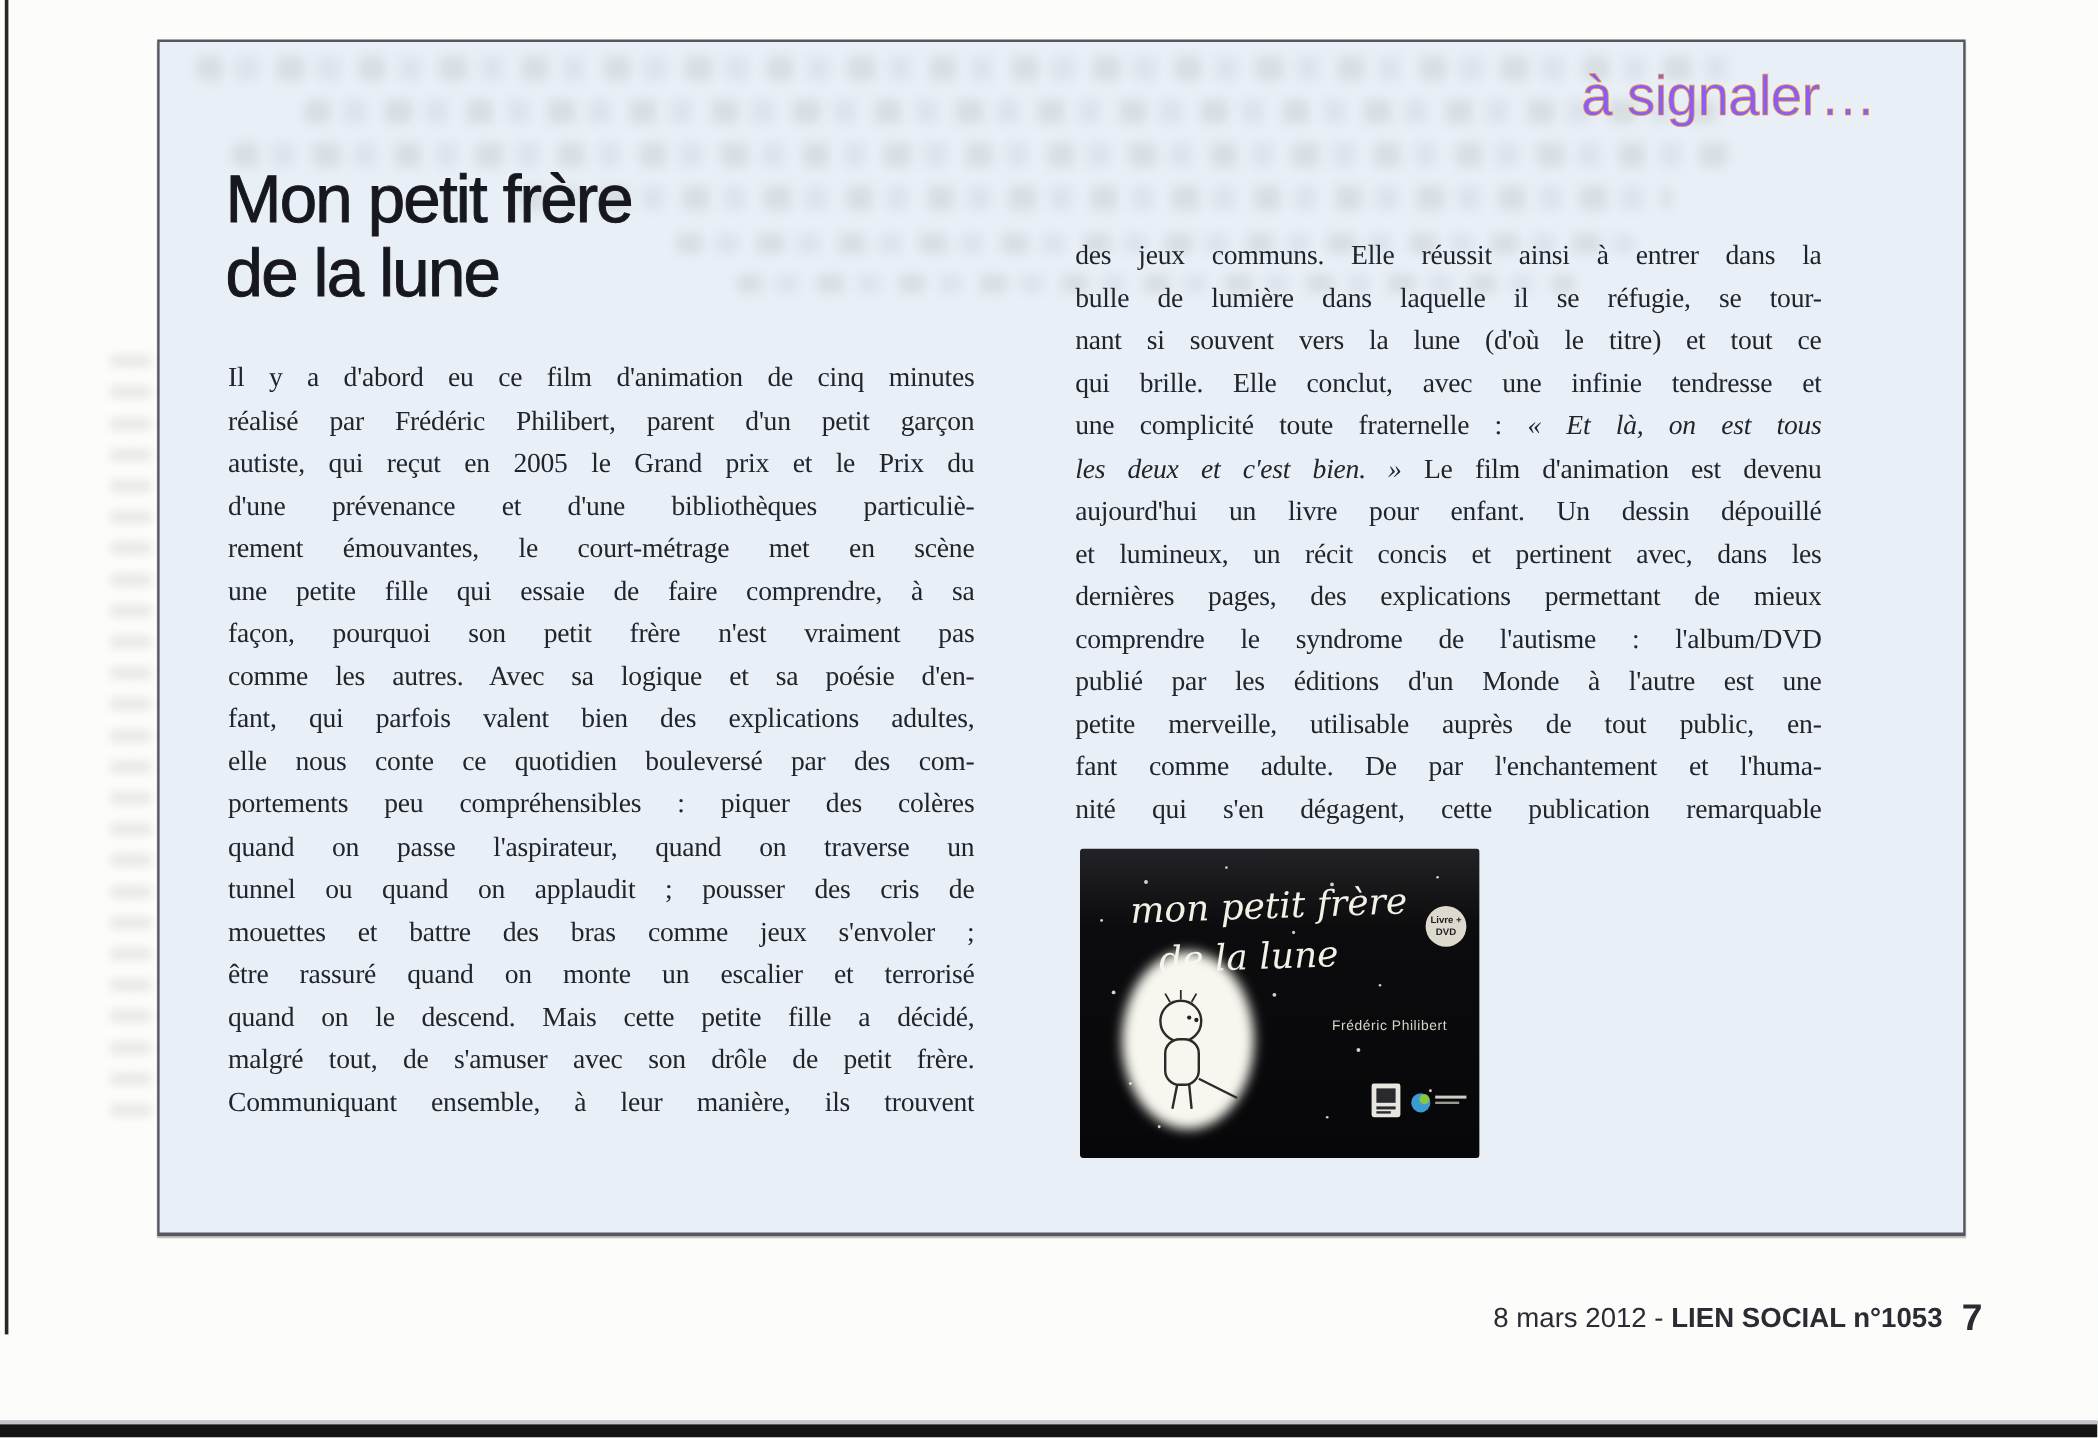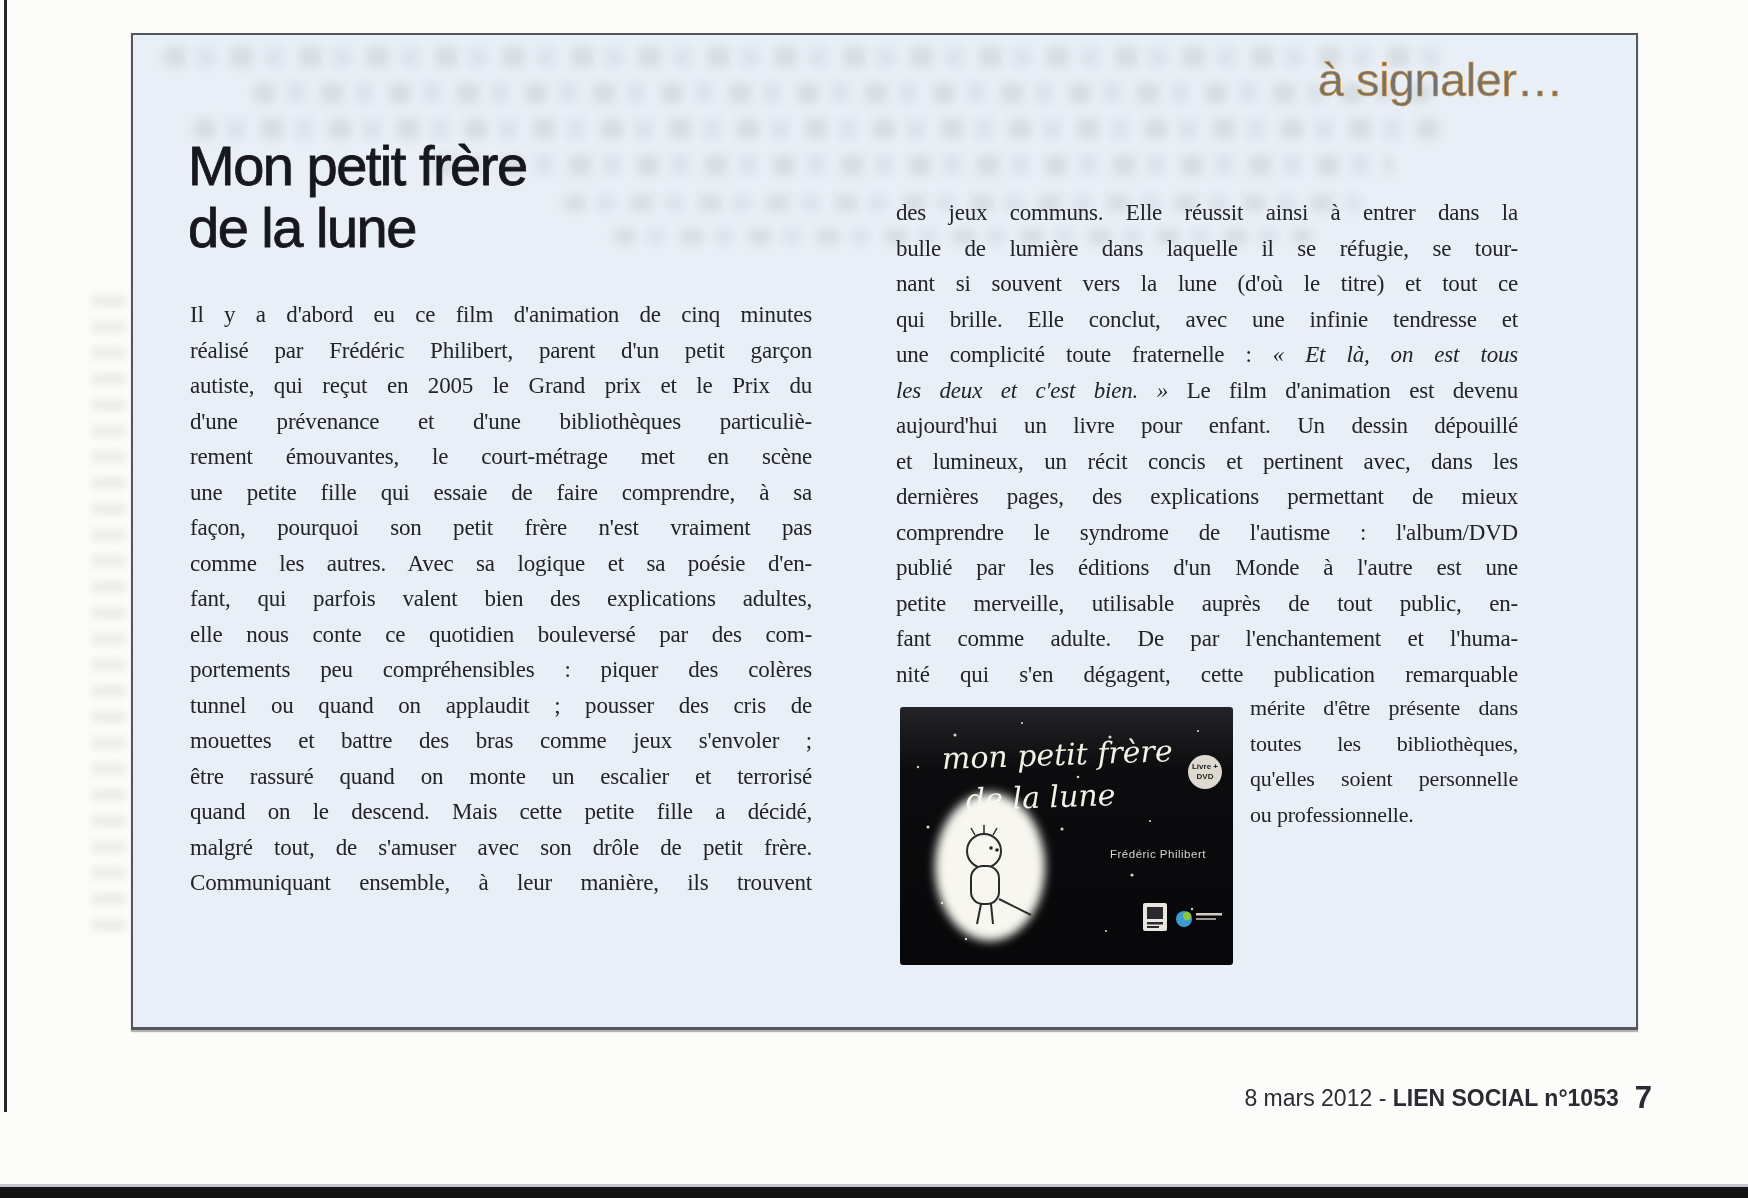--- a/index.html
+++ b/index.html
@@ -37,21 +37,21 @@
   .bleed-margin{
     position:absolute;left:92px;top:290px;width:34px;height:640px;
     background:repeating-linear-gradient(0deg,
       rgba(118,128,122,.28) 0 10px, rgba(118,128,122,0) 10px 26px);
     filter:blur(4px);opacity:.55;
   }
   .signaler{
     position:absolute;top:17px;right:73px;
     font-family:"Liberation Sans", sans-serif;
     font-size:47px;font-weight:500;letter-spacing:-.5px;
-    color:#737373;-webkit-text-stroke:.6px #ed9c31;
+    color:#8b5cf6;-webkit-text-stroke:.6px #ed9c31;
   }
   .headline{
     position:absolute;left:55px;top:100px;
     font-family:"Liberation Sans", sans-serif;
     font-size:56px;line-height:62px;font-weight:500;
     letter-spacing:-1.5px;color:#17171f;
     -webkit-text-stroke:.8px #17171f;
   }
   .headline span{display:block;}
   .body-col{
@@ -115,20 +115,21 @@
         <div class="tline">réalisé par Frédéric Philibert, parent d'un petit garçon</div>
         <div class="tline">autiste, qui reçut en 2005 le Grand prix et le Prix du</div>
         <div class="tline">d'une prévenance et d'une bibliothèques particuliè-</div>
         <div class="tline">rement émouvantes, le court-métrage met en scène</div>
         <div class="tline">une petite fille qui essaie de faire comprendre, à sa</div>
         <div class="tline">façon, pourquoi son petit frère n'est vraiment pas</div>
         <div class="tline">comme les autres. Avec sa logique et sa poésie d'en-</div>
         <div class="tline">fant, qui parfois valent bien des explications adultes,</div>
         <div class="tline">elle nous conte ce quotidien bouleversé par des com-</div>
         <div class="tline">portements peu compréhensibles : piquer des colères</div>
+        <div class="tline">quand on passe l'aspirateur, quand on traverse un</div>
         <div class="tline">tunnel ou quand on applaudit ; pousser des cris de</div>
         <div class="tline">mouettes et battre des bras comme jeux s'envoler ;</div>
         <div class="tline">être rassuré quand on monte un escalier et terrorisé</div>
         <div class="tline">quand on le descend. Mais cette petite fille a décidé,</div>
         <div class="tline">malgré tout, de s'amuser avec son drôle de petit frère.</div>
         <div class="tline">Communiquant ensemble, à leur manière, ils trouvent</div>
       </div>
 
     <div class="body-col col-right">
         <div class="tline">des jeux communs. Elle réussit ainsi à entrer dans la</div>
@@ -140,26 +141,20 @@
         <div class="tline">aujourd'hui un livre pour enfant. Un dessin dépouillé</div>
         <div class="tline">et lumineux, un récit concis et pertinent avec, dans les</div>
         <div class="tline">dernières pages, des explications permettant de mieux</div>
         <div class="tline">comprendre le syndrome de l'autisme : l'album/DVD</div>
         <div class="tline">publié par les éditions d'un Monde à l'autre est une</div>
         <div class="tline">petite merveille, utilisable auprès de tout public, en-</div>
         <div class="tline">fant comme adulte. De par l'enchantement et l'huma-</div>
         <div class="tline">nité qui s'en dégagent, cette publication remarquable</div>
       </div>
 
-    <div class="wrap-col">
-        <div class="tline">mérite d'être présente dans</div>
-        <div class="tline">toutes les bibliothèques,</div>
-        <div class="tline">qu'elles soient personnelle</div>
-        <div class="tline">ou professionnelle.</div>
-      </div>
 
 
     <div class="book-cover">
       <svg width="333" height="258" viewBox="0 0 333 258">
         <defs>
           <linearGradient id="coverGrad" x1="0" y1="0" x2="0" y2="1">
             <stop offset="0" stop-color="#232327"></stop>
             <stop offset="0.25" stop-color="#0c0c0e"></stop>
             <stop offset="1" stop-color="#070709"></stop>
           </linearGradient>

